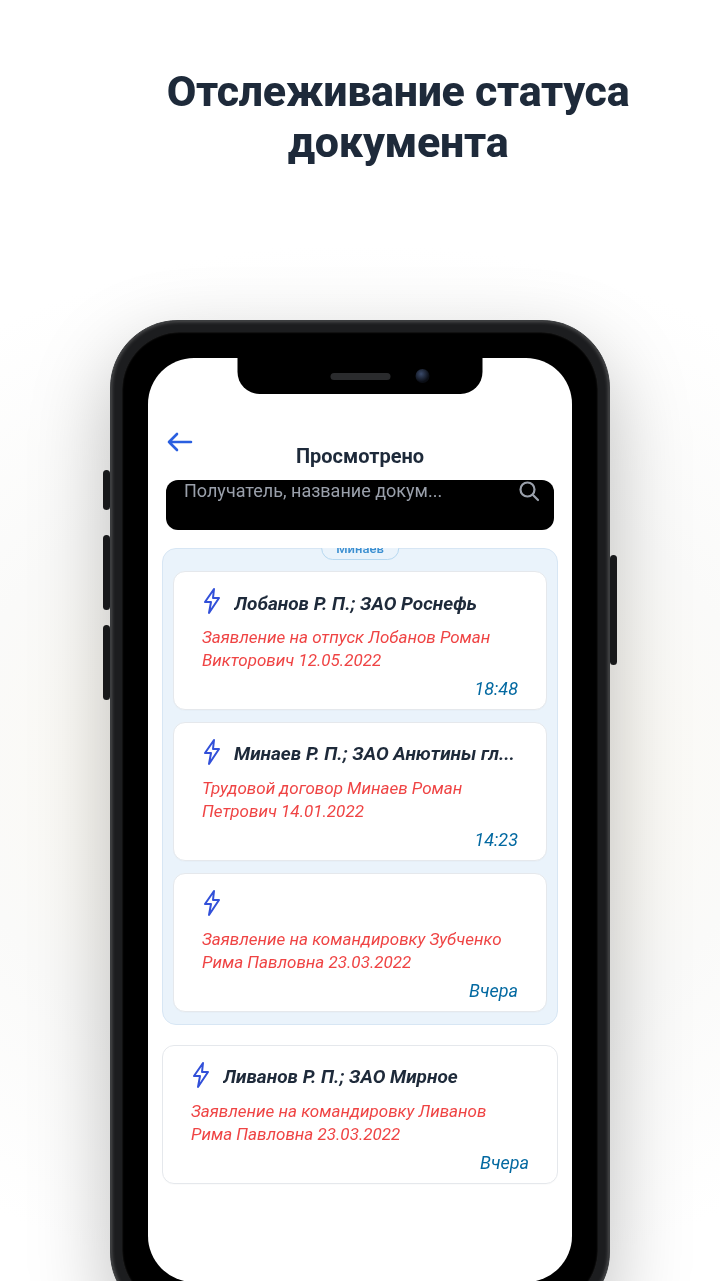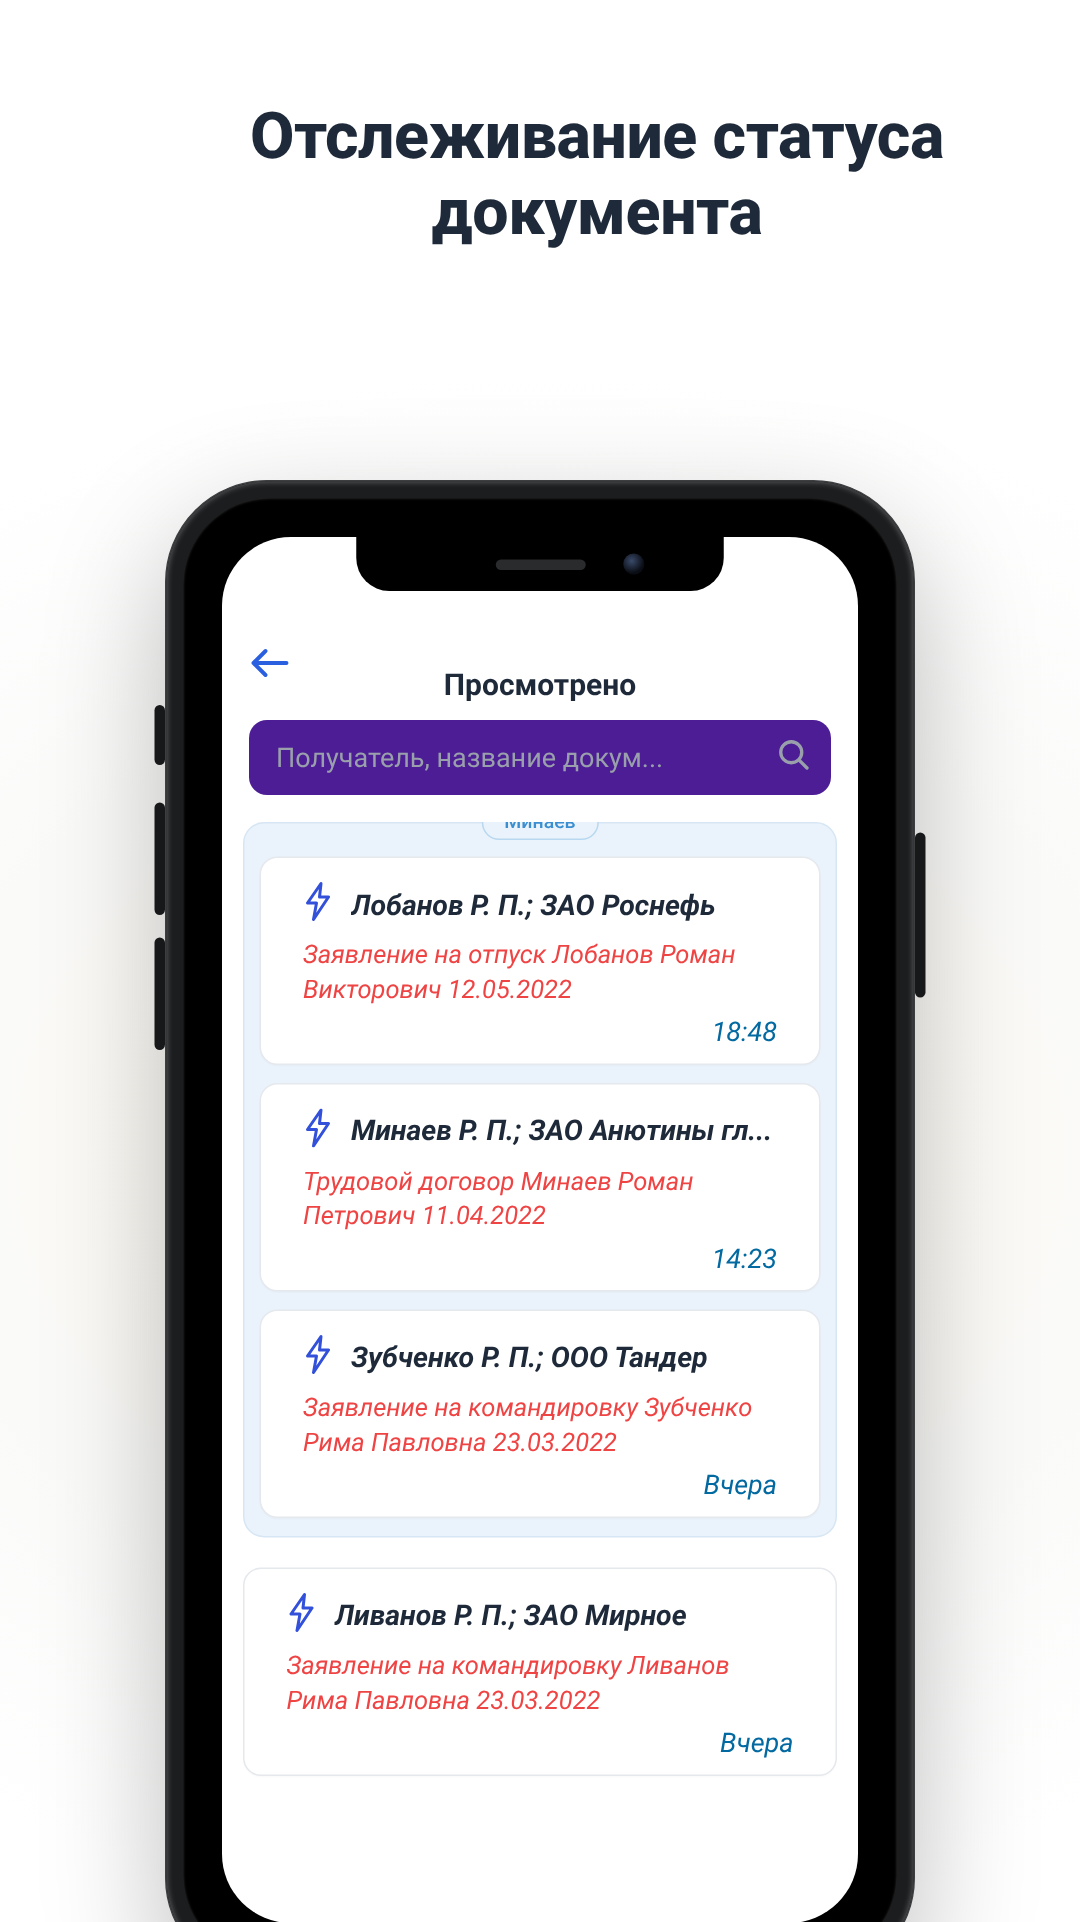--- a/index.html
+++ b/index.html
@@ -102,25 +102,25 @@
   }
   .app-header-title {
     font-size: 20px;
     font-weight: 700;
     color: #1e2a3a;
   }
   .search-wrap {
     padding: 12px 18px 18px;
   }
   .search-box {
-    background: #4c1d95;
+    background: #000000;
     border-radius: 12px;
     height: 50px;
     display: flex;
-    align-items: center;
+    align-items: flex-start;
     padding: 0 14px 0 18px;
   }
   .search-placeholder {
     flex: 1;
     font-size: 18px;
     color: #9aa0ab;
     white-space: nowrap;
     overflow: hidden;
     text-overflow: ellipsis;
   }
@@ -251,29 +251,28 @@
                   <div class="card-sub">Заявление на отпуск Лобанов Роман Викторович 12.05.2022</div>
                   <div class="card-foot">18:48</div>
                 </div>
                 <div class="card">
                   <div class="card-head">
                     <span class="bolt-icon"><svg width="20" height="26" viewBox="0 0 20 26">
                         <path d="M12 1 L3 14 L9 14 L7 25 L17 10 L11 10 Z" fill="none" stroke="#3250d9" stroke-width="2" stroke-linejoin="round" stroke-linecap="round"></path>
                       </svg></span>
                     <div class="card-title">Минаев Р. П.;  ЗАО Анютины гл...</div>
                   </div>
-                  <div class="card-sub">Трудовой договор Минаев Роман Петрович 11.04.2022</div>
+                  <div class="card-sub">Трудовой договор Минаев Роман Петрович 14.01.2022</div>
                   <div class="card-foot">14:23</div>
                 </div>
                 <div class="card">
                   <div class="card-head">
                     <span class="bolt-icon"><svg width="20" height="26" viewBox="0 0 20 26">
                         <path d="M12 1 L3 14 L9 14 L7 25 L17 10 L11 10 Z" fill="none" stroke="#3250d9" stroke-width="2" stroke-linejoin="round" stroke-linecap="round"></path>
                       </svg></span>
-                    <div class="card-title">Зубченко Р. П.;  ООО Тандер</div>
                   </div>
                   <div class="card-sub">Заявление на командировку Зубченко Рима Павловна 23.03.2022</div>
                   <div class="card-foot">Вчера</div>
                 </div>
               </div>
               <div class="section section-plain">
                 <div class="card">
                   <div class="card-head">
                     <span class="bolt-icon"><svg width="20" height="26" viewBox="0 0 20 26">
                         <path d="M12 1 L3 14 L9 14 L7 25 L17 10 L11 10 Z" fill="none" stroke="#3250d9" stroke-width="2" stroke-linejoin="round" stroke-linecap="round"></path>

